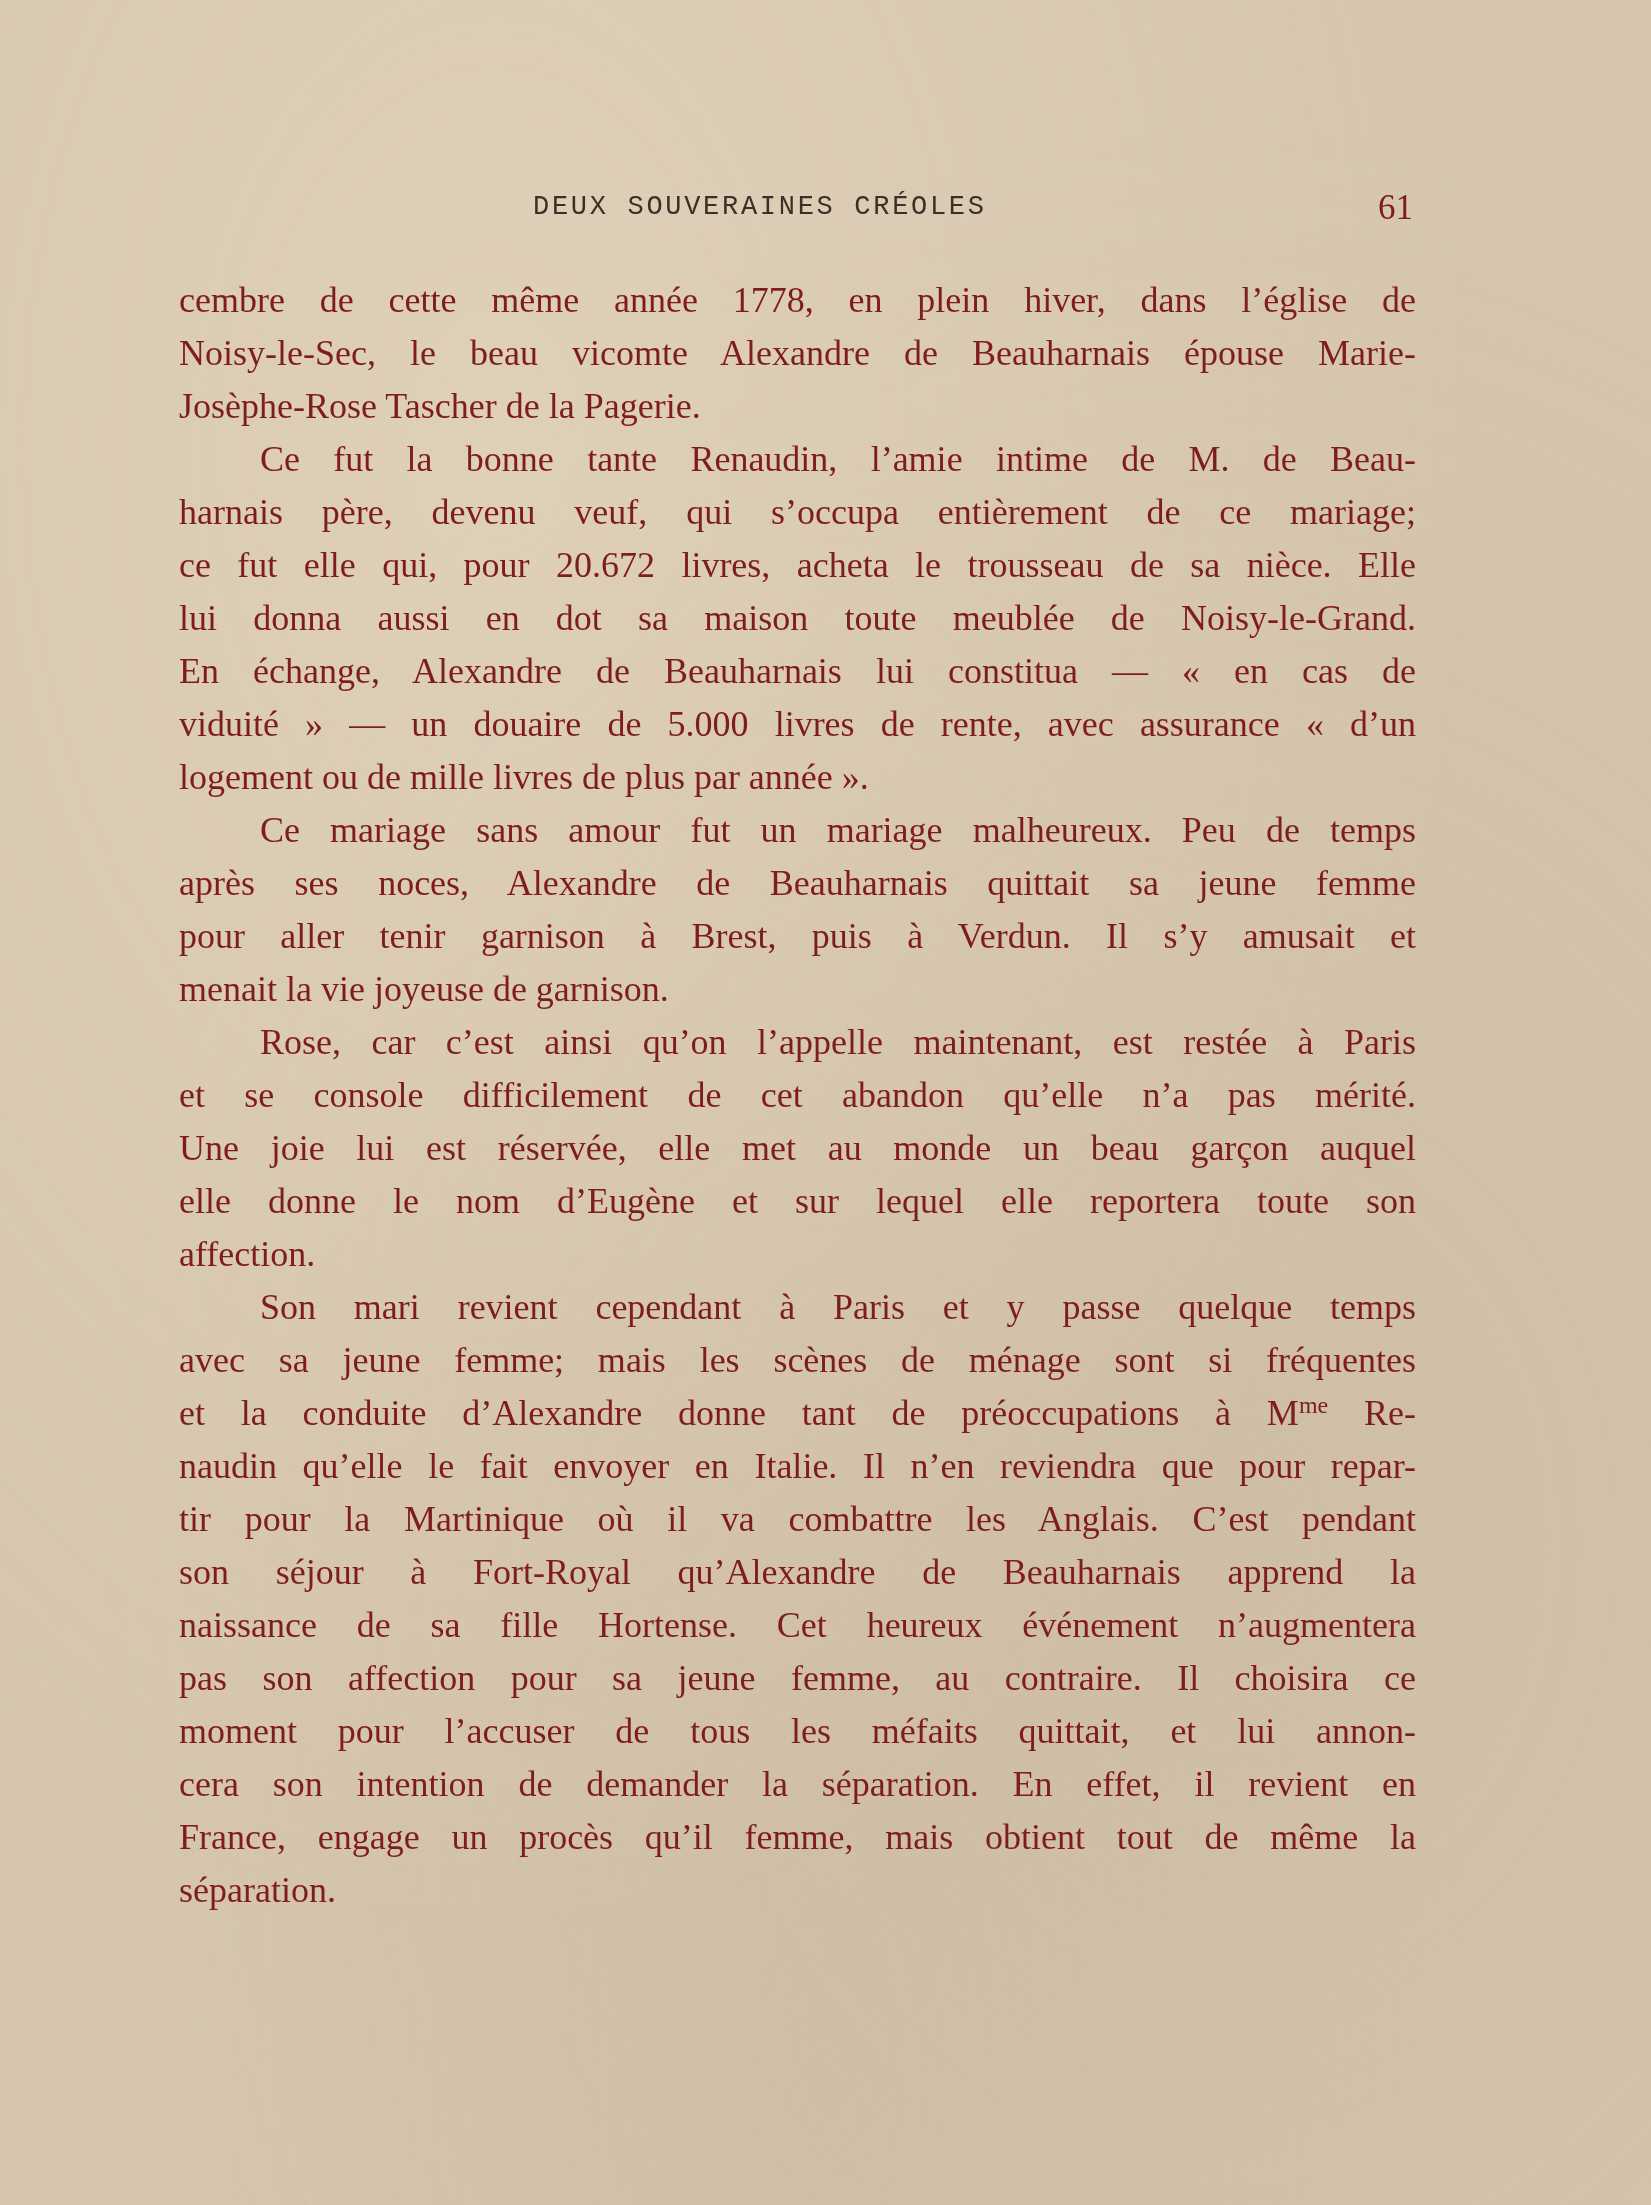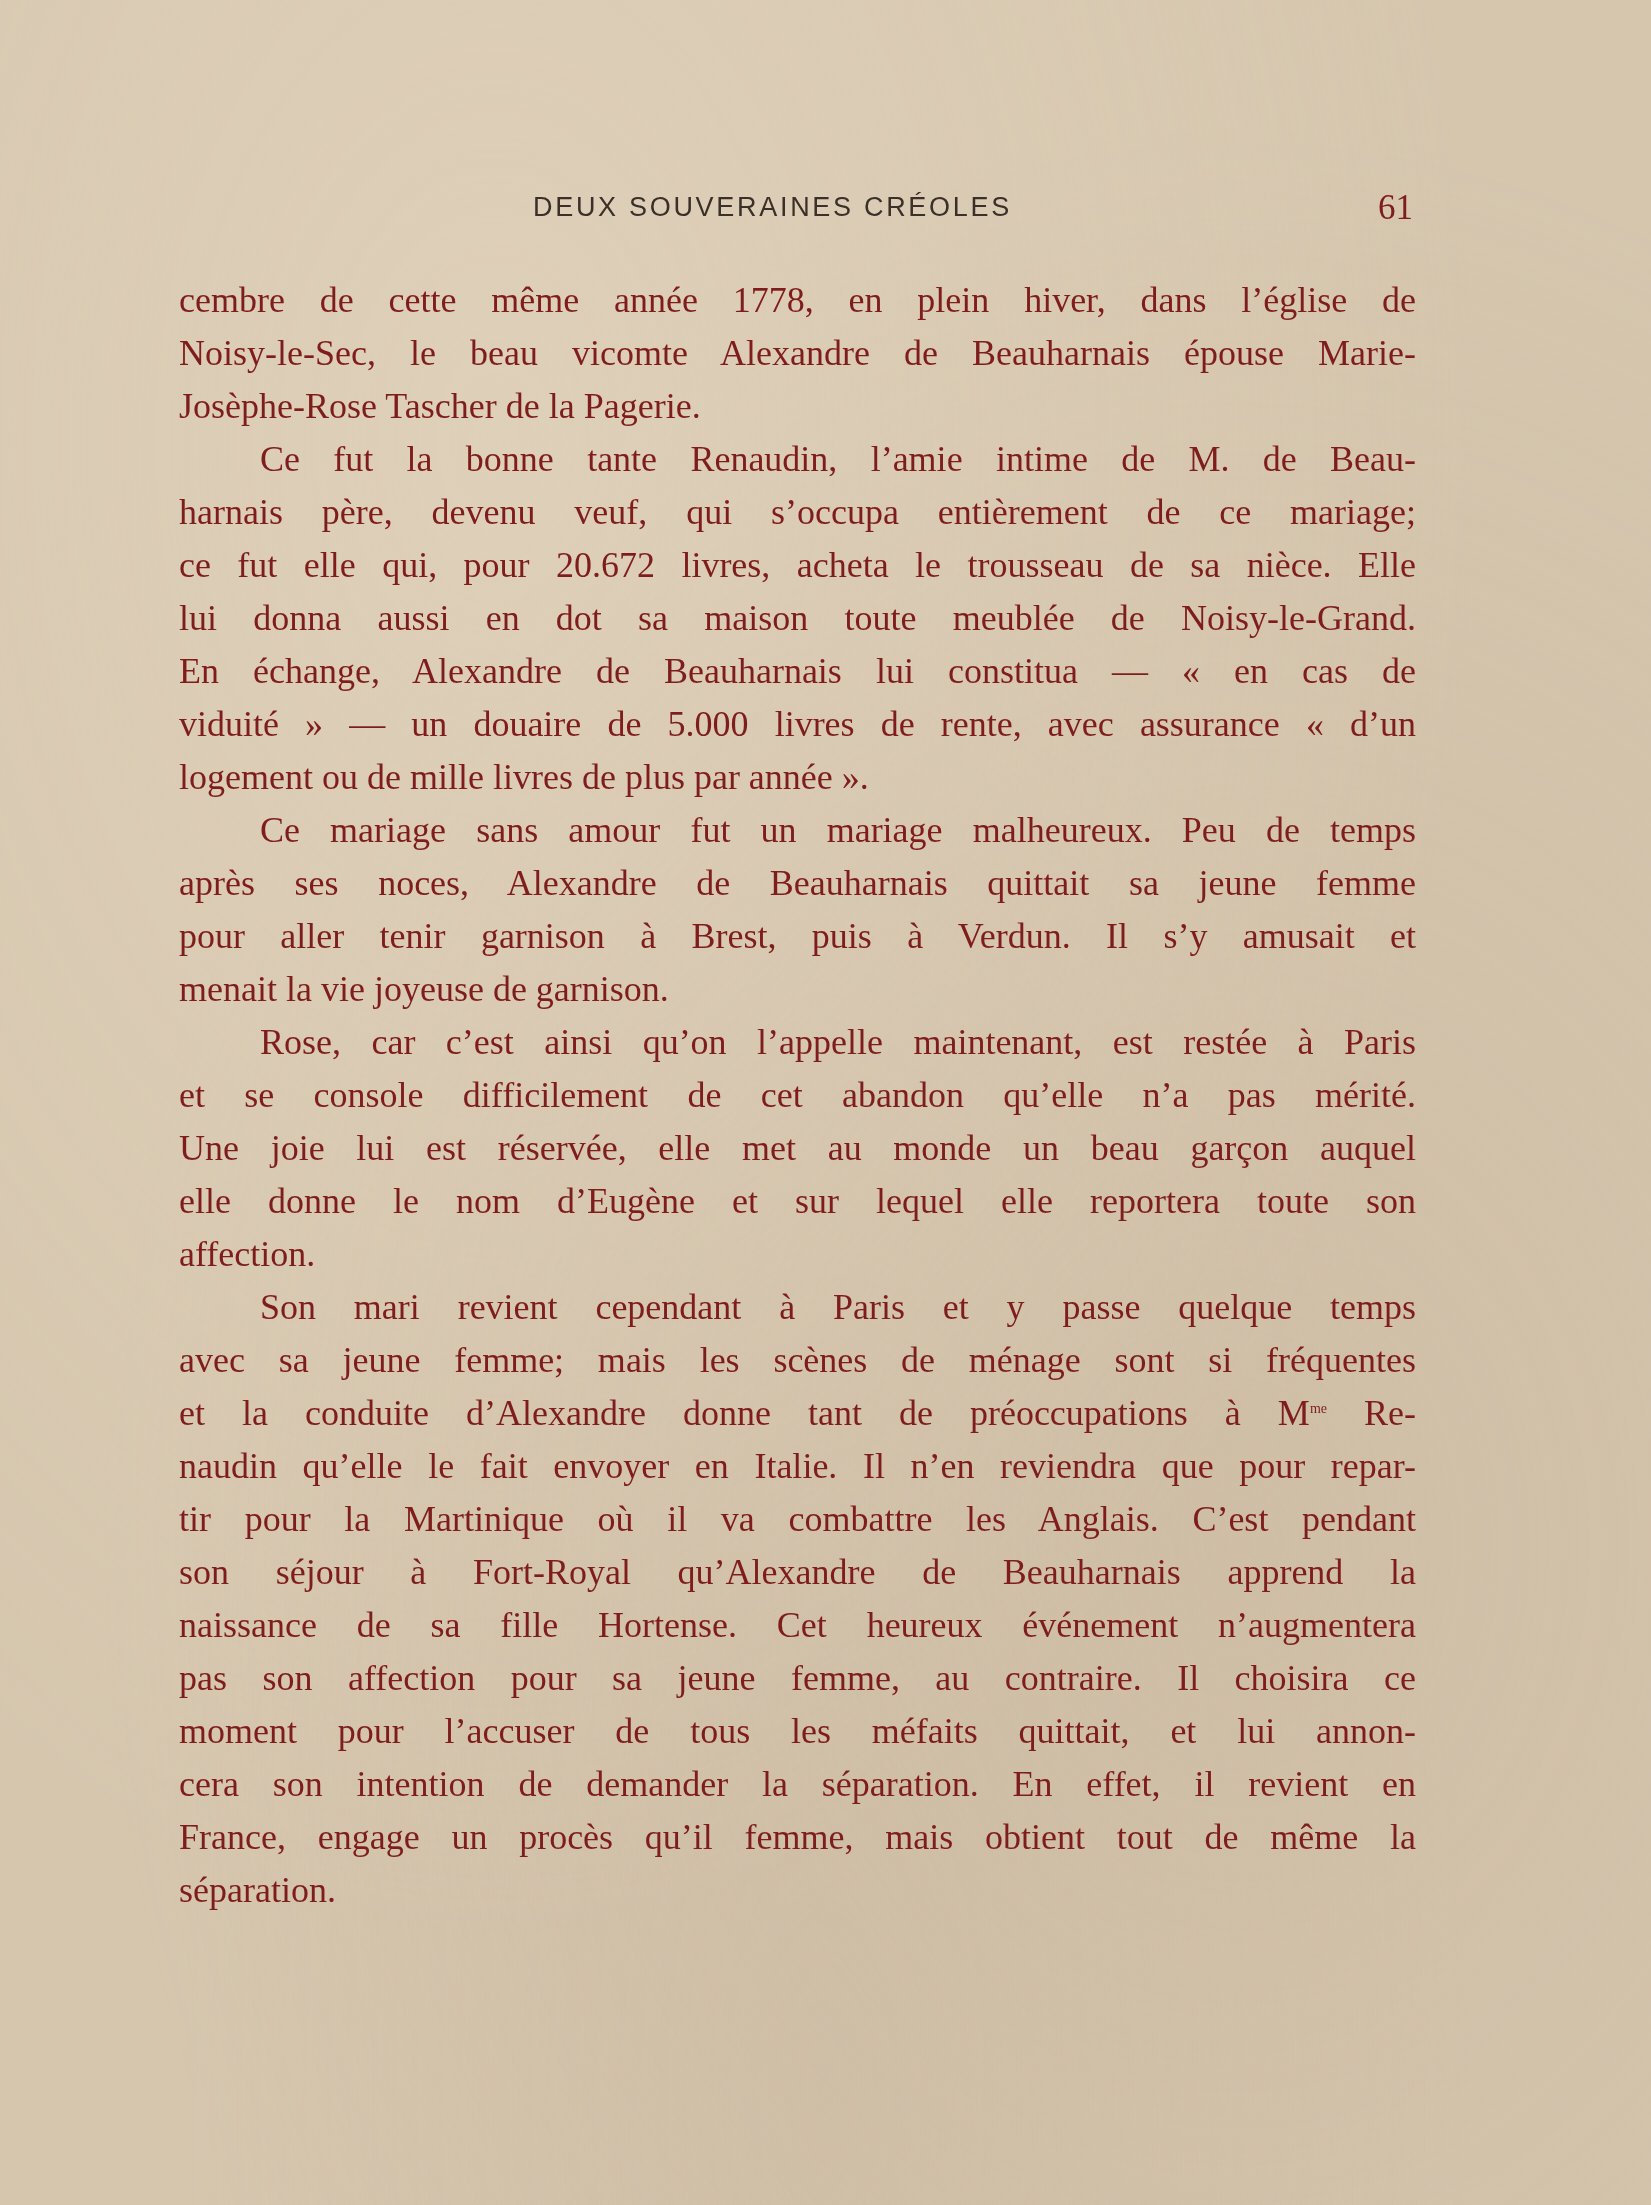--- a/index.html
+++ b/index.html
@@ -16,40 +16,40 @@
     color: #2b231c;
   }
   .page { position: absolute; left: 0; top: 0; width: 1652px; height: 2205px; }
   .running-head {
     position: absolute; top: 184px; left: 533px; width: 880px; height: 47px;
   }
   .running-title {
     position: absolute; left: 0; top: 0;
     font-size: 27px; letter-spacing: 2.7px; line-height: 47px;
     color: #3a3028;
-    font-family: Liberation Sans, sans-serif;
+    font-family: Liberation Mono, monospace;
   }
   .page-number {
     position: absolute; right: 0; top: 0;
     font-size: 35px; line-height: 47px; color: #7f1d1d;
     font-family: "Liberation Serif", "DejaVu Serif", serif;
   }
   .body-text {
     position: absolute; left: 179px; top: 274px; width: 1237px;
     font-family: "Liberation Serif", "DejaVu Serif", serif;
     font-size: 36px; line-height: 53px;
     color: #7f1d1d;
   }
   .line {
     display: block; height: 53px; white-space: nowrap;
     text-align: justify; text-align-last: justify;
   }
   .line.last { text-align-last: left; }
   .line.indent { padding-left: 81px; }
-  sup.exp { font-size: 14px; vertical-align: 12px; line-height: 0; }
+  sup.exp { font-size: 24px; vertical-align: 12px; line-height: 0; }
 </style>
 </head>
 <body>
 
 <div class="page">
 
   <div class="running-head">
     <span class="running-title">DEUX SOUVERAINES CRÉOLES</span>
     <span class="page-number">61</span>
   </div>

